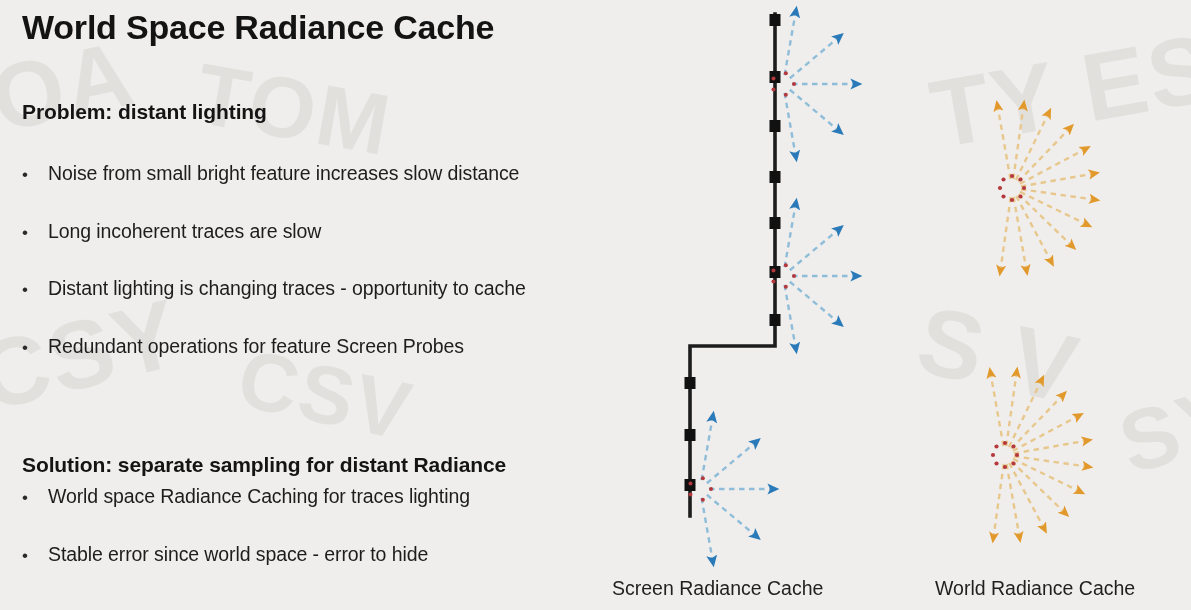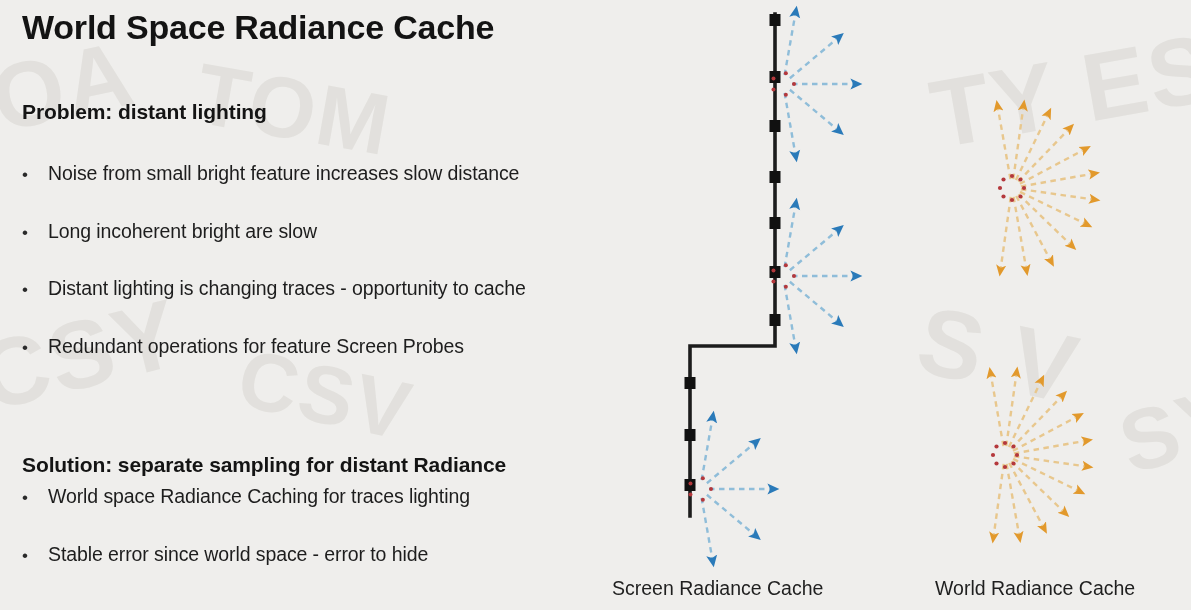--- a/index.html
+++ b/index.html
@@ -117,21 +117,21 @@
     <div id="slide-title">World Space Radiance Cache</div>
 
     <div class="section-heading" id="heading-problem">Problem: distant lighting</div>
 
     <div class="bullet-row" id="bullet-p-0">
       <span class="bullet-dot">•</span>
       <span>Noise from small bright feature increases slow distance</span>
     </div>
     <div class="bullet-row" id="bullet-p-1">
       <span class="bullet-dot">•</span>
-      <span>Long incoherent bright are slow</span>
+      <span>Long incoherent traces are slow</span>
     </div>
     <div class="bullet-row" id="bullet-p-2">
       <span class="bullet-dot">•</span>
       <span>Distant lighting is changing traces - opportunity to cache</span>
     </div>
     <div class="bullet-row" id="bullet-p-3">
       <span class="bullet-dot">•</span>
       <span>Redundant operations for feature Screen Probes</span>
     </div>
 

